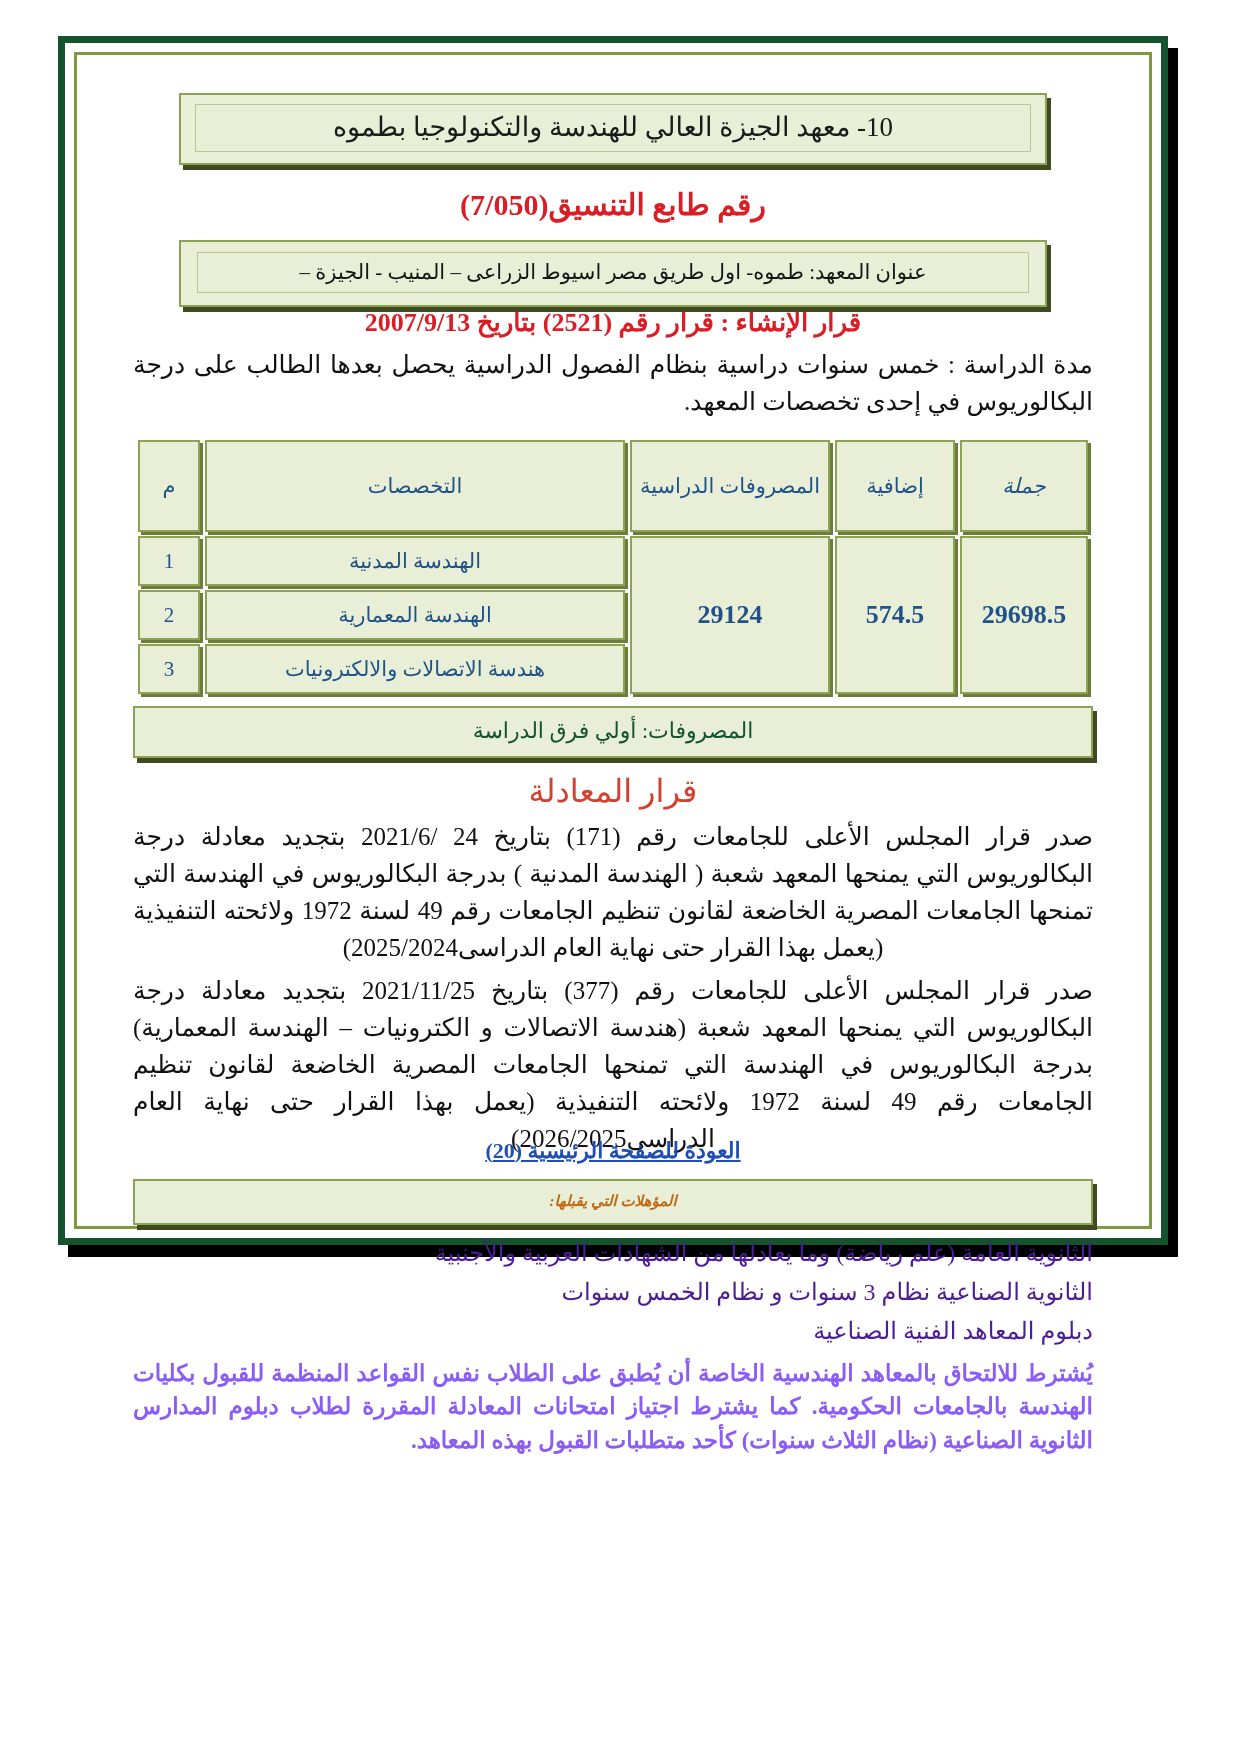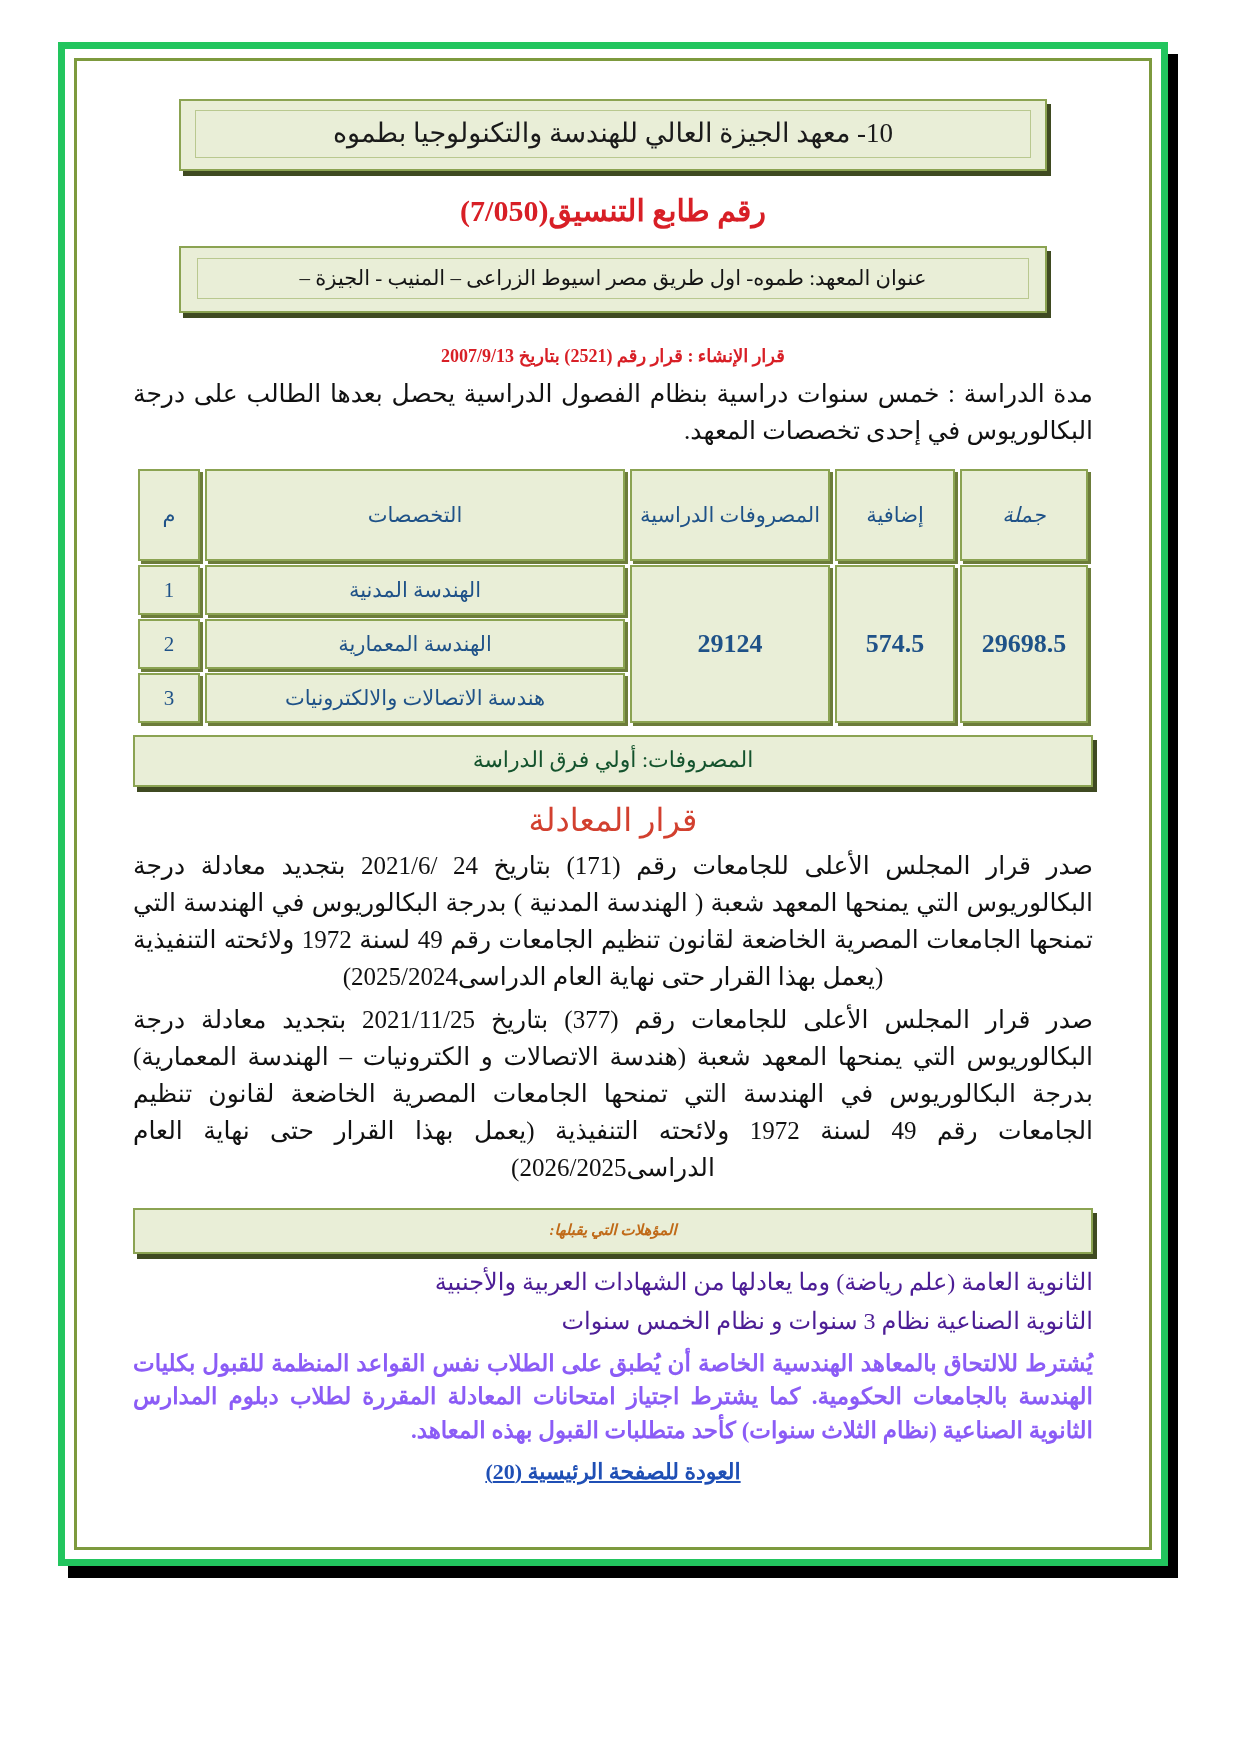--- a/index.html
+++ b/index.html
@@ -13,25 +13,25 @@
     width: 1242px;
     height: 1755px;
     position: relative;
     overflow: hidden;
   }
 
   
   .page-shell {
     position: absolute;
     left: 58px;
-    top: 42px;
+    top: 36px;
     width: 1110px;
-    height: 1524px;
-    box-sizing: border-box;
-    border: 7px solid #22c55e;
+    height: 1209px;
+    box-sizing: border-box;
+    border: 7px solid #14532d;
     background: #ffffff;
     box-shadow: 10px 12px 0 0 #000000;
   }
   .page-inner {
     position: absolute;
     left: 9px;
     top: 9px;
     right: 9px;
     bottom: 9px;
     border: 3px solid #7d9a3e;
@@ -92,22 +92,22 @@
     color: #151515;
     line-height: 1.3;
     white-space: nowrap;
   }
 
   
   .decree {
     text-align: center;
     color: #d81f26;
     font-weight: bold;
-    font-size: 18px;
-    margin: 32px 0 8px 0;
+    font-size: 26px;
+    margin: 0 0 8px 0;
   }
 
   
   p.body {
     font-size: 25px;
     color: #111111;
     line-height: 1.48;
     margin: 4px 0 6px 0;
     text-align: justify;
     text-align-last: center;
@@ -284,20 +284,21 @@
       <p class="body">صدر قرار المجلس الأعلى للجامعات رقم (171) بتاريخ 24 /2021/6 بتجديد معادلة درجة البكالوريوس  التي يمنحها  المعهد شعبة  ( الهندسة المدنية  ) بدرجة البكالوريوس في الهندسة التي تمنحها الجامعات المصرية الخاضعة لقانون تنظيم الجامعات رقم 49 لسنة 1972 ولائحته التنفيذية  (يعمل بهذا القرار حتى نهاية العام الدراسى2025/2024)</p>
       <p class="body">صدر قرار المجلس الأعلى للجامعات رقم (377) بتاريخ 2021/11/25 بتجديد معادلة درجة البكالوريوس  التي يمنحها  المعهد شعبة (هندسة الاتصالات و الكترونيات – الهندسة المعمارية) بدرجة البكالوريوس في الهندسة التي تمنحها الجامعات المصرية الخاضعة لقانون تنظيم الجامعات رقم 49 لسنة 1972 ولائحته التنفيذية    (يعمل بهذا القرار حتى نهاية العام الدراسى2026/2025)</p>
 
       <div class="band qual-band">
         <span class="txt">المؤهلات التي يقبلها:</span>
       </div>
 
       <ul class="qual-list">
         <li>الثانوية العامة (علم رياضة) وما يعادلها من الشهادات العربية والأجنبية</li>
         <li>الثانوية الصناعية نظام 3 سنوات و  نظام الخمس سنوات</li>
+        <li>دبلوم المعاهد الفنية الصناعية</li>
       </ul>
 
       <p class="bold-note">يُشترط للالتحاق بالمعاهد الهندسية الخاصة أن يُطبق على الطلاب نفس القواعد المنظمة للقبول بكليات الهندسة بالجامعات الحكومية. كما يشترط اجتياز امتحانات المعادلة المقررة لطلاب دبلوم المدارس الثانوية الصناعية (نظام الثلاث سنوات) كأحد متطلبات القبول بهذه المعاهد.</p>
 
       <div class="footer-link-wrap">
         <a class="footer-link" href="#">العودة للصفحة الرئيسية (20)</a>
       </div>
 
     </div>
   </div>

